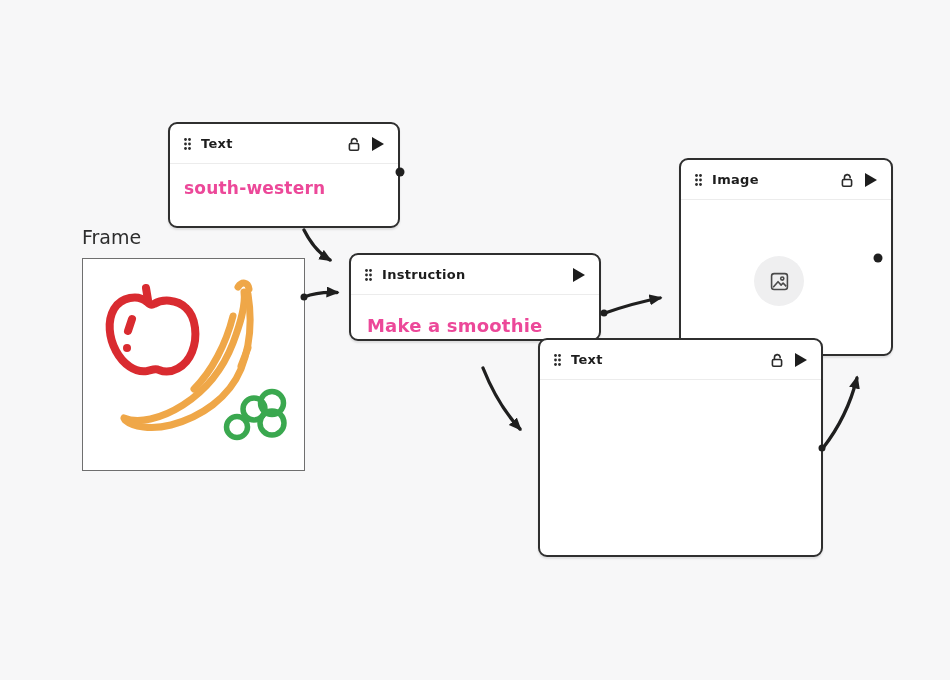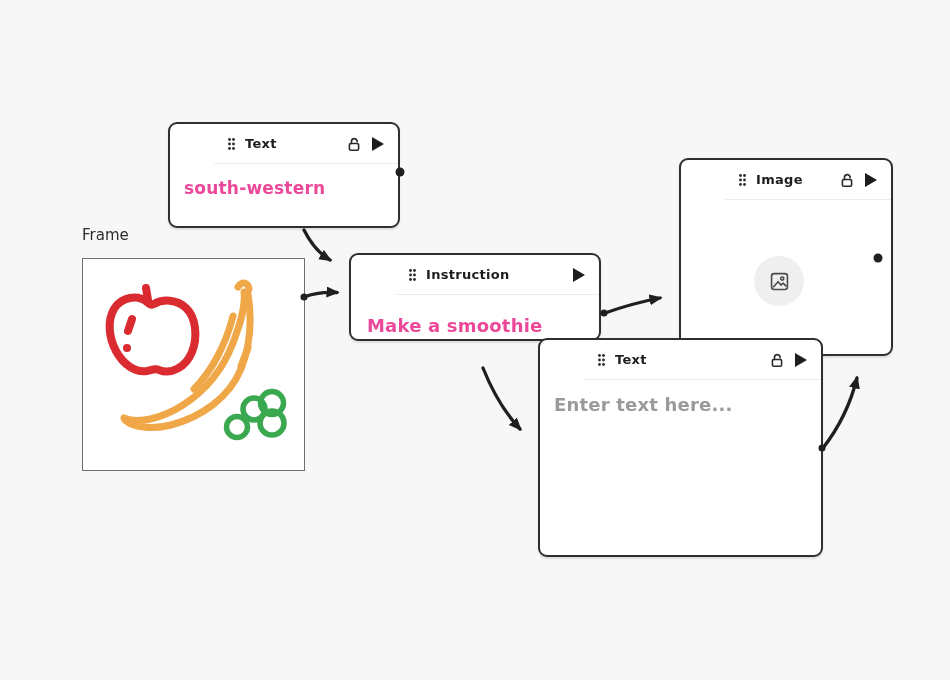--- a/index.html
+++ b/index.html
@@ -20,39 +20,38 @@
     box-shadow:0 2px 2px rgba(0,0,0,0.10);
     box-sizing:border-box;
   }
   .node-header{
     height:40px;
     display:flex;align-items:center;
     gap:10px;
     padding:0 14px;
     border-bottom:1px solid #ececec;
     box-sizing:border-box;
-    margin-left:44px;
   }
   .node-title{
     font-size:13px;font-weight:700;color:#1d1d1d;letter-spacing:.3px;
   }
   .spacer{flex:1;}
   .icon-btn{display:flex;align-items:center;justify-content:center;cursor:pointer;background:none;border:none;padding:0;}
   .drag-handle{display:flex;align-items:center;cursor:grab;}
   .node-content{
     padding:14px 14px;
     font-size:17px;font-weight:700;color:#ec4899;letter-spacing:.2px;
   }
   .node-content.big{font-size:18px;padding:20px 16px;}
   .node-content.placeholder{color:#9a9a9a;font-weight:600;font-size:18px;}
 
   
   .frame-label{
     position:absolute;left:82px;top:226px;
-    font-size:15px;color:#2d2d2d;font-weight:400;
+    font-size:19px;color:#2d2d2d;font-weight:400;
   }
   .frame-box{
     position:absolute;left:82px;top:258px;width:223px;height:213px;
     background:#ffffff;border:1px solid #6f6f6f;box-sizing:border-box;
   }
 
   
   .img-placeholder-circle{
     position:absolute;left:73px;top:96px;
     width:50px;height:50px;border-radius:50%;
@@ -212,21 +211,20 @@
             <rect x="3.2" y="7" width="8.6" height="6.3" rx="1.2"></rect>
             <path d="M5.1,7 L5.1,5.1 A2.7,2.7 0 0 1 10.4,4.4 L10.4,5.3"></path>
           </svg>
       </button>
       <button class="icon-btn">
         <svg width="12" height="14" viewBox="0 0 12 14">
             <polygon points="0,0 12,7 0,14" fill="#1d1d1d"></polygon>
           </svg>
       </button>
     </div>
-    <div class="node-content placeholder">Enter text here...</div>
   </div>
 
   <svg class="arrows" viewBox="0 0 950 680">
     <defs>
       <marker id="ah" markerUnits="userSpaceOnUse" markerWidth="14" markerHeight="12" refX="10.5" refY="5.5" orient="auto">
         <path d="M0,0 L13,5.5 L0,11 Z" fill="#1f1f1f"></path>
       </marker>
     </defs>
     <g fill="none" stroke-width="3.3" stroke-linecap="round" stroke="#1f1f1f">
       <path d="M304,230 C311,244 320,254 330,260" marker-end="url(#ah)"></path>

